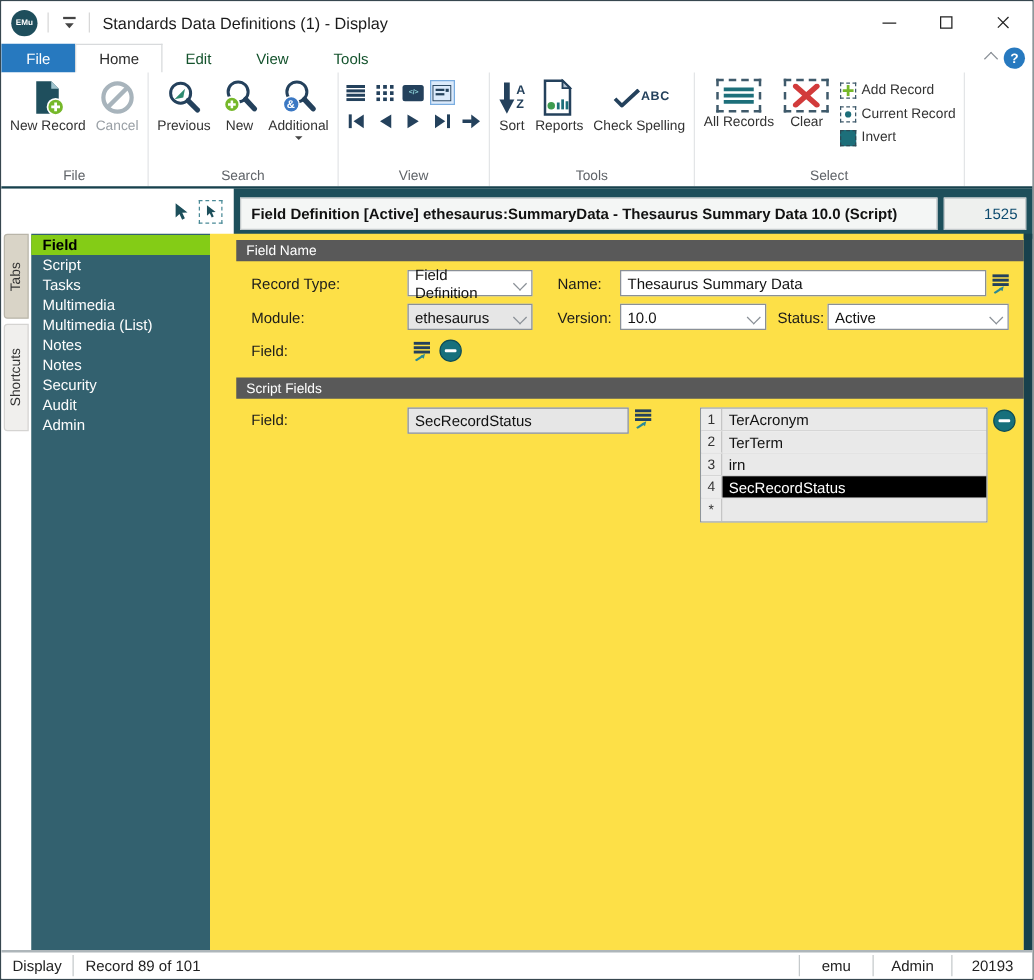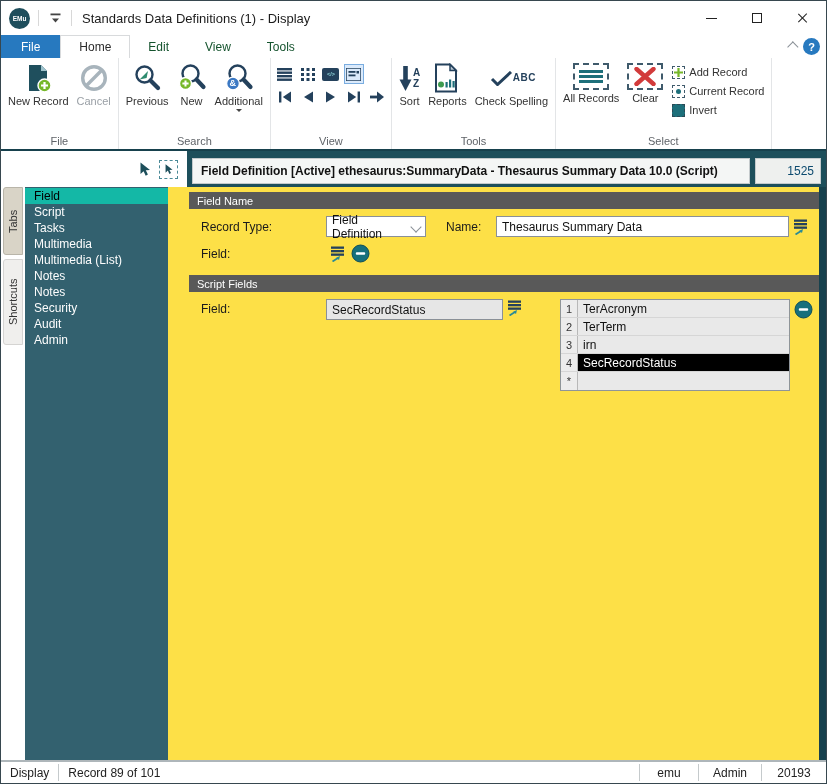--- a/index.html
+++ b/index.html
@@ -74,21 +74,21 @@
   .hr-count { width:66px; background:#eef0ee; border:1px solid #c4cacc; height:26px; display:flex; align-items:center; justify-content:flex-end; padding:0 6px; font-size:12px; color:#0c4a6e; }
 
   .bodyrow { flex:1; display:flex; min-height:0; }
   .tabstrip { width:24px; background:#fff; display:flex; flex-direction:column; padding-top:0; flex:0 0 auto; }
   .vtab { writing-mode:vertical-rl; transform:rotate(180deg); font-size:11px; color:#333; width:20px; margin-left:2px; display:flex; align-items:center; justify-content:center; padding:10px 0; cursor:pointer; border-radius:0 3px 3px 0; }
   .vtab.tabs { background:#d9d4c7; border:1px solid #b9b5a9; height:68px; }
   .vtab.shortcuts { background:#f0efed; border:1px solid #d5d4d2; height:86px; margin-top:4px; }
 
   .sidebar { width:143px; background:#33616f; flex:0 0 auto; padding-top:1px; }
   .sb-item { height:16px; line-height:16px; font-size:12px; color:#fdfdfd; padding-left:9px; cursor:pointer; white-space:nowrap; }
-  .sb-item.selected { background:#14b8a6; color:#000; }
+  .sb-item.selected { background:#84cc16; color:#000;font-weight:bold; }
 
   .formarea { flex:1; background:#fde047; padding:5px 0 0 21px; min-width:0; }
   .rightframe { width:7px; background:#17414d; flex:0 0 auto; }
 
   .secheader { height:17px; background:#595959; color:#fff; font-size:11px; display:flex; align-items:center; padding-left:8px; margin-bottom:7px; }
   .frow { display:flex; align-items:center; margin:0 0 6px 12px; height:21px; }
   .frow.top { align-items:flex-start; }
   .flabel { width:125px; font-size:12px; color:#1b1b1b; flex:0 0 auto; }
   .flabel2 { font-size:12px; color:#1b1b1b; flex:0 0 auto; }
   .tinput, .tselect { border:1px solid #8a9097; background:#fff; height:21px; display:flex; align-items:center; padding:0 5px; font-size:12px; color:#111; position:relative; }
@@ -445,20 +445,28 @@
             <svg width="17" height="17" viewBox="0 0 17 17">
                 <rect x="1" y="1.5" width="13" height="2.3" fill="#24415c"></rect>
                 <rect x="1" y="5" width="13" height="2.3" fill="#24415c"></rect>
                 <rect x="1" y="8.5" width="13" height="2.3" fill="#24415c"></rect>
                 <path d="M2.5 16.5 l5.5 -3.6" stroke="#2a8a96" stroke-width="1.8"></path>
                 <path d="M10 11 l-1 4 l-2.8 -2.2 z" fill="#2a8a96"></path>
               </svg>
           </span>
         </div>
 
+        <div class="frow">
+          <span class="flabel">Module:</span>
+          <span class="tselect gray" style="width:100px">ethesaurus</span>
+          <span class="flabel2" style="margin-left:20px;width:50px">Version:</span>
+          <span class="tselect" style="width:117px">10.0</span>
+          <span class="flabel2" style="margin-left:9px;width:40px">Status:</span>
+          <span class="tselect" style="width:145px">Active</span>
+        </div>
 
         <div class="frow">
           <span class="flabel">Field:</span>
           <span class="icon-btn">
             <svg width="17" height="17" viewBox="0 0 17 17">
                 <rect x="1" y="1.5" width="13" height="2.3" fill="#24415c"></rect>
                 <rect x="1" y="5" width="13" height="2.3" fill="#24415c"></rect>
                 <rect x="1" y="8.5" width="13" height="2.3" fill="#24415c"></rect>
                 <path d="M2.5 16.5 l5.5 -3.6" stroke="#2a8a96" stroke-width="1.8"></path>
                 <path d="M10 11 l-1 4 l-2.8 -2.2 z" fill="#2a8a96"></path>

